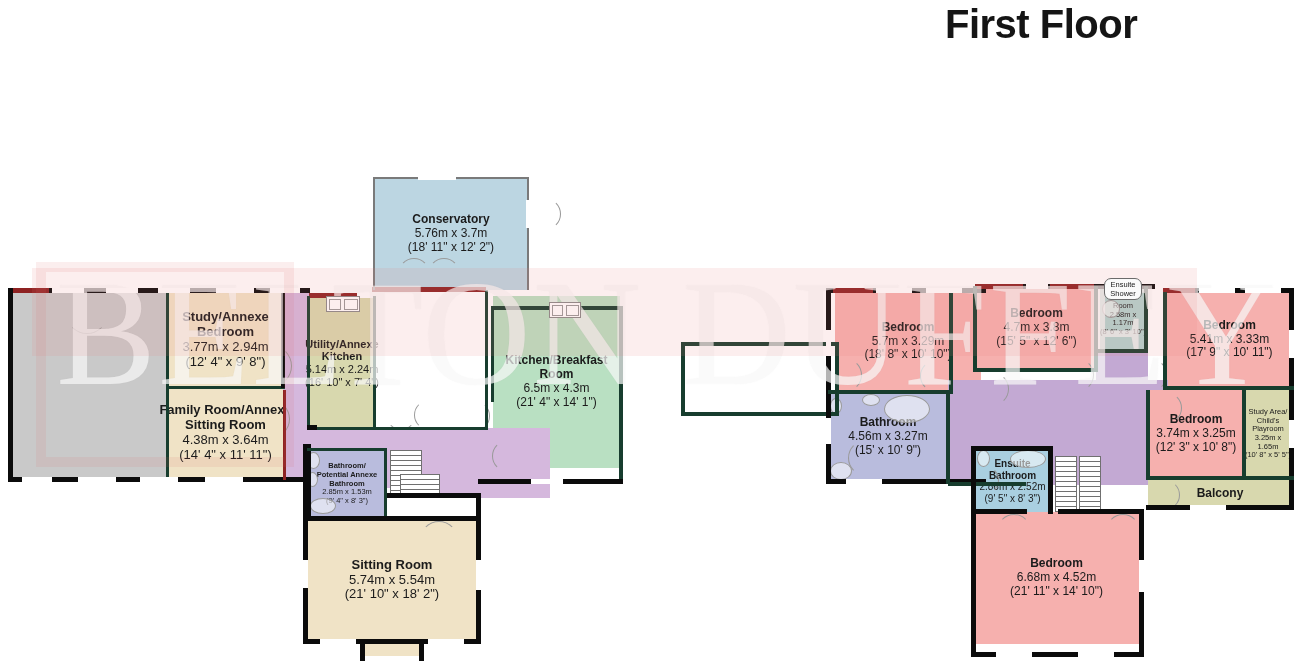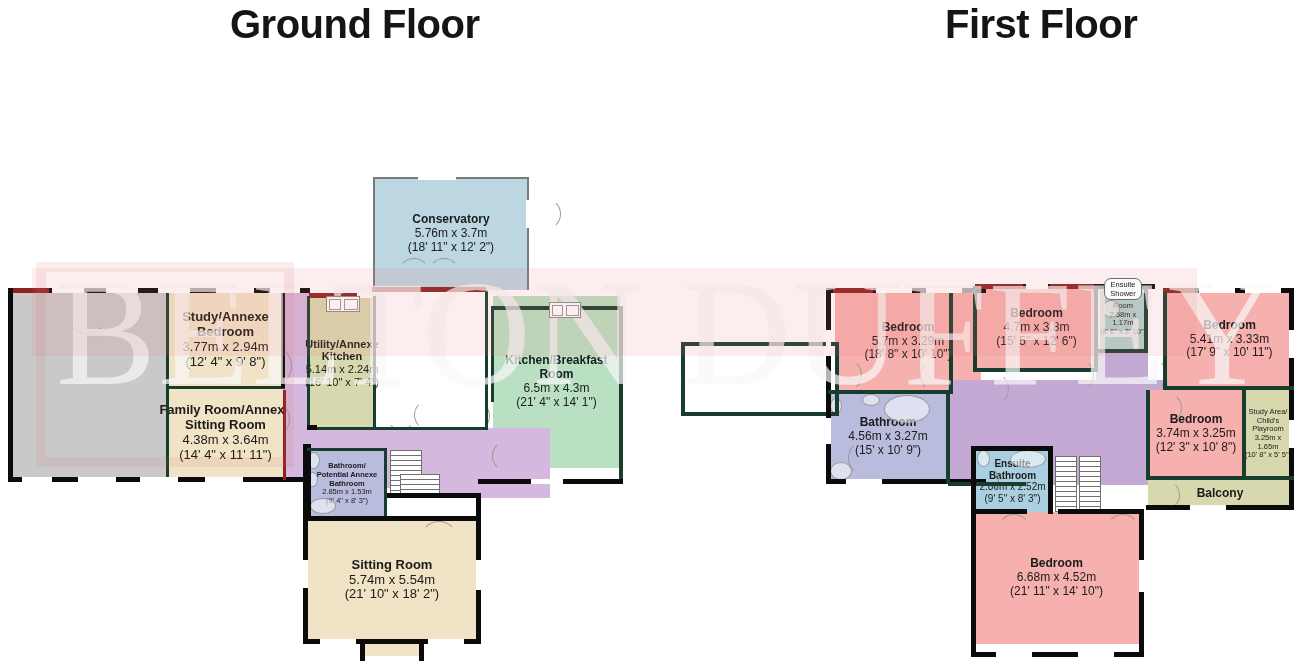--- a/index.html
+++ b/index.html
@@ -172,21 +172,20 @@
     background: #fafafa;
     z-index: 7;
     box-sizing: border-box;
   }
 </style>
 </head>
 <body>
 
 <div id="page">
 
-  <div class="floor-title" id="title-ground">Ground Floor</div>
   <div class="floor-title" id="title-first">First Floor</div>
 
   <div class="wm-text">BELTON DUFFEY</div>
   <div class="wm-band"></div>
   <div class="wm-box"></div>
 
   <div class="room f-grey" style="left:10px; top:292px; width:158px; height:186px;"></div>
   <div class="room f-grey" style="left:10px; top:292px; width:158px; height:186px;"></div>
 
   <div class="room f-cream r13" style="left:168px; top:292px; width:115px; height:96px;">

